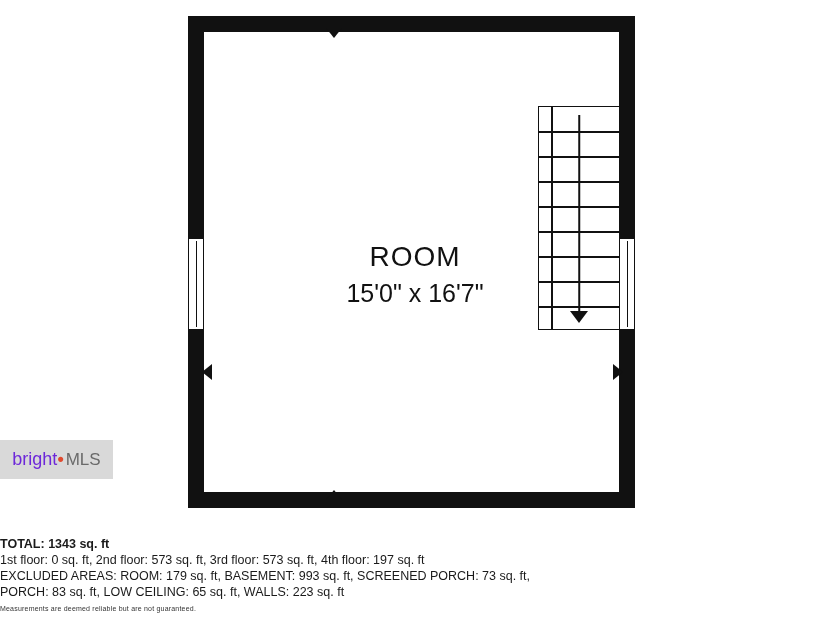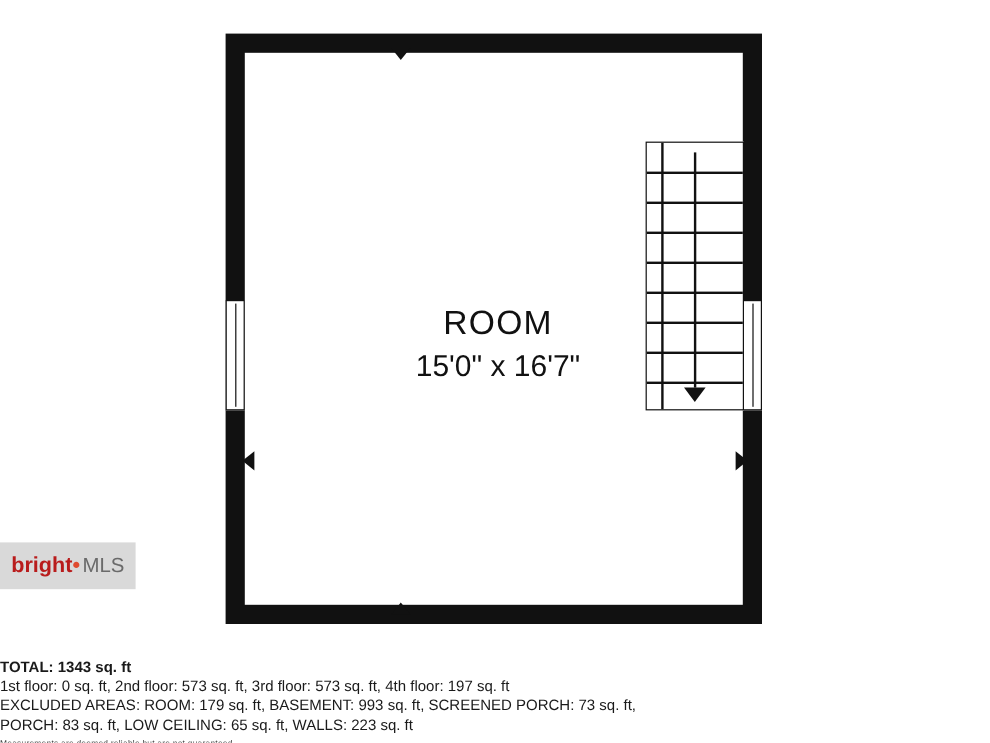--- a/index.html
+++ b/index.html
@@ -11,21 +11,21 @@
     width: 825px;
     height: 619px;
     position: relative;
     font-family: "Liberation Sans", sans-serif;
     overflow: hidden;
   }
 
   #floorplan {
     position: absolute;
     left: 0;
-    top: 12px;
+    top: 0;
     width: 825px;
     height: 479px;
   }
 
   
   .wall-outer {
     position: absolute;
     left: 188px;
     top: 16px;
     width: 447px;
@@ -208,22 +208,22 @@
     background: #d9d9d9;
     display: flex;
     align-items: center;
     justify-content: center;
   }
   .watermark .wm-text {
     font-size: 18px;
     color: #3b3b3b;
   }
   .watermark .wm-bright {
-    font-weight: bold;
-    color: #b91c1c;
+    font-weight: normal;
+    color: #6d28d9;
   }
   .watermark .wm-dot {
     color: #e04a2f;
     font-weight: bold;
   }
   .watermark .wm-mls {
     font-size: 17px;
     color: #6a6a6a;
     margin-left: 2px;
   }

